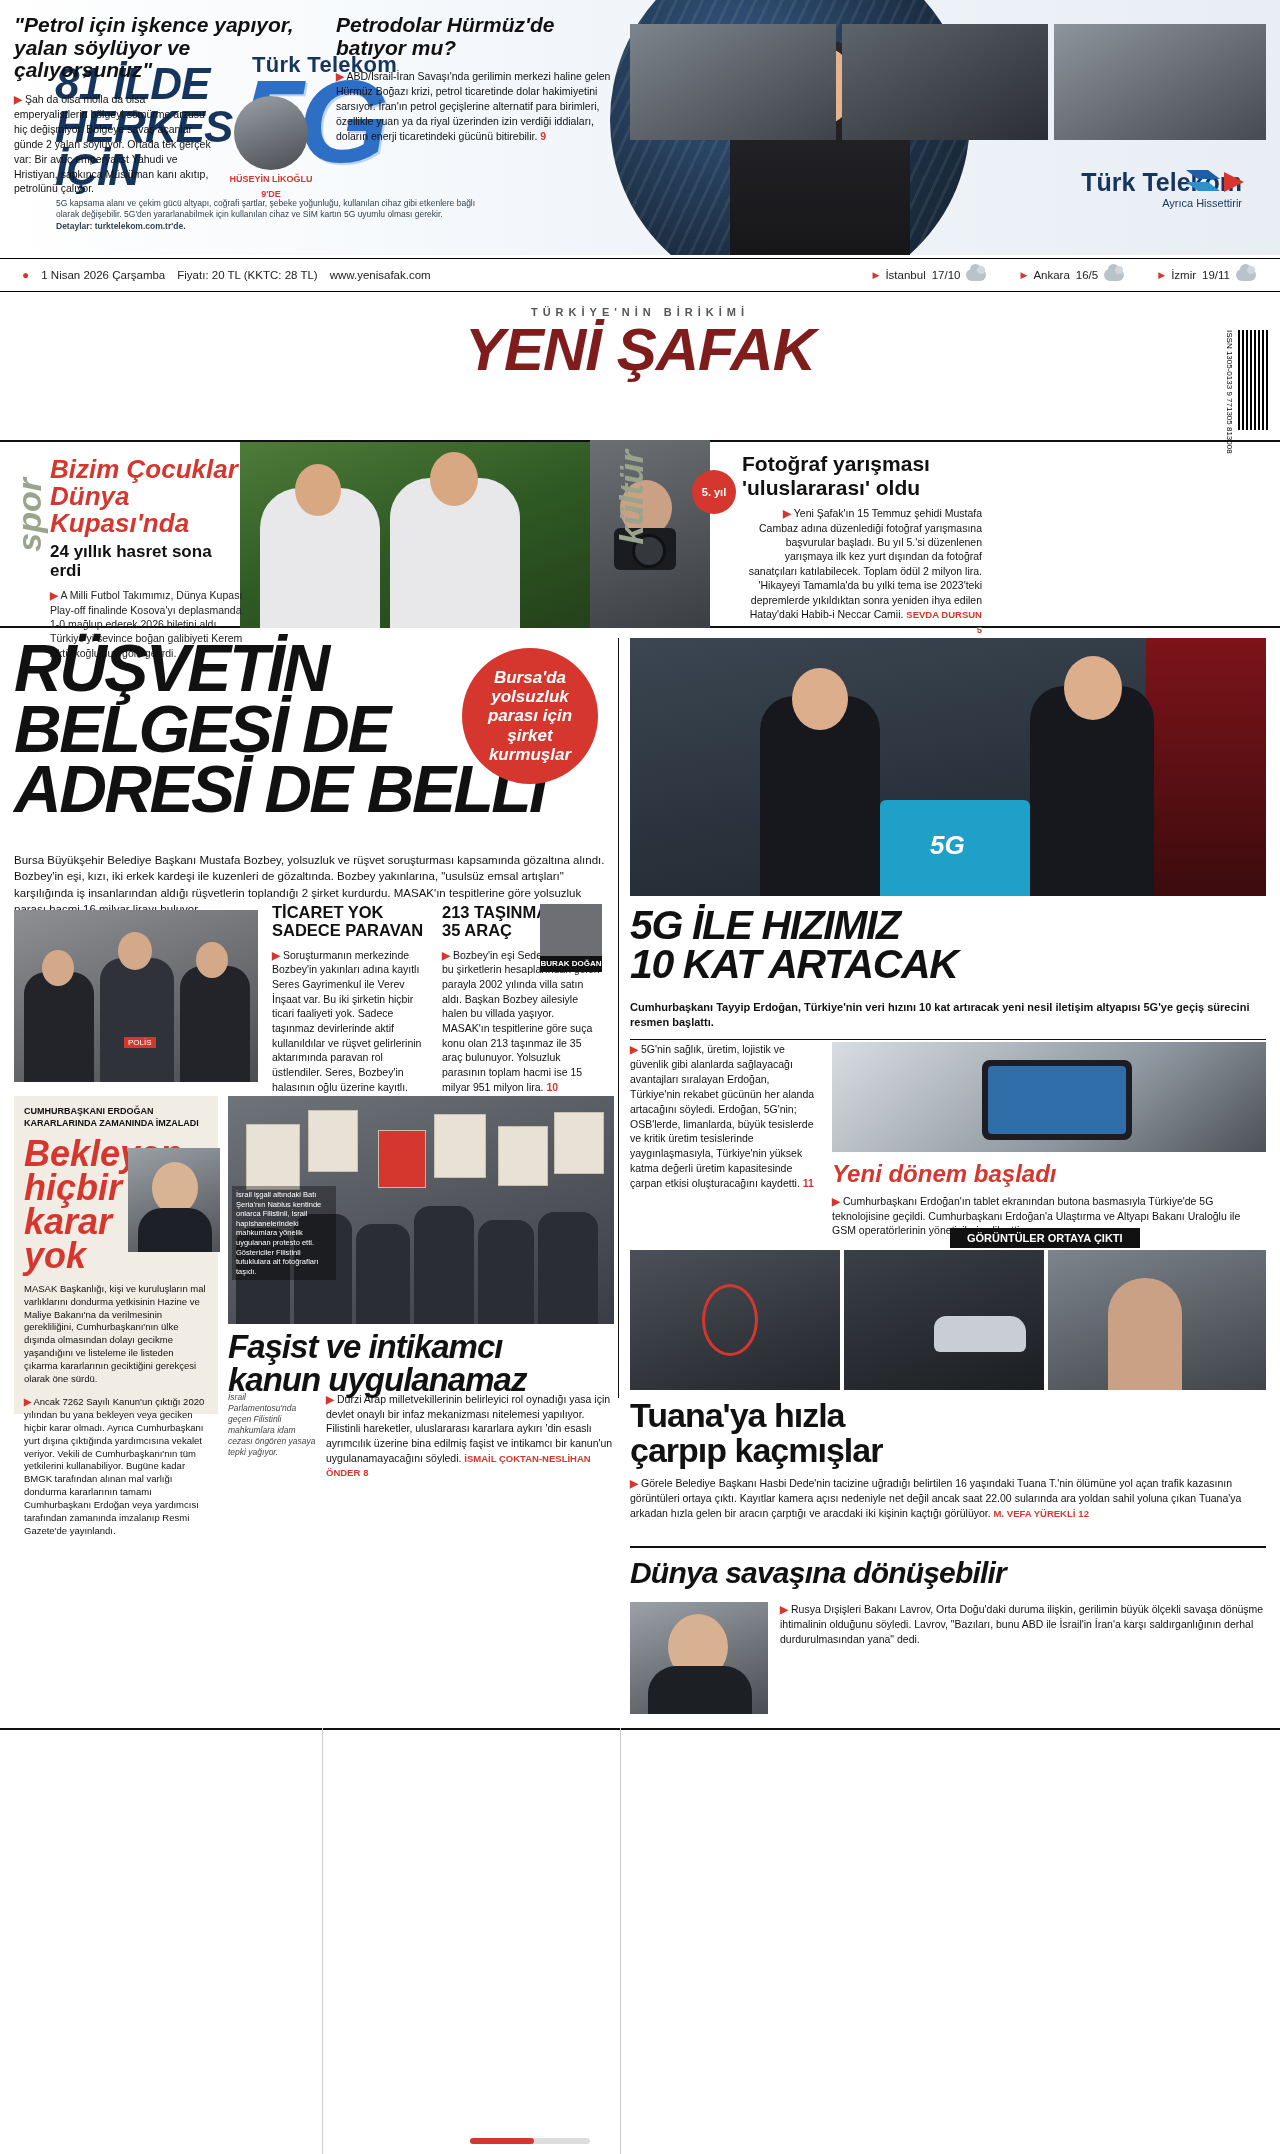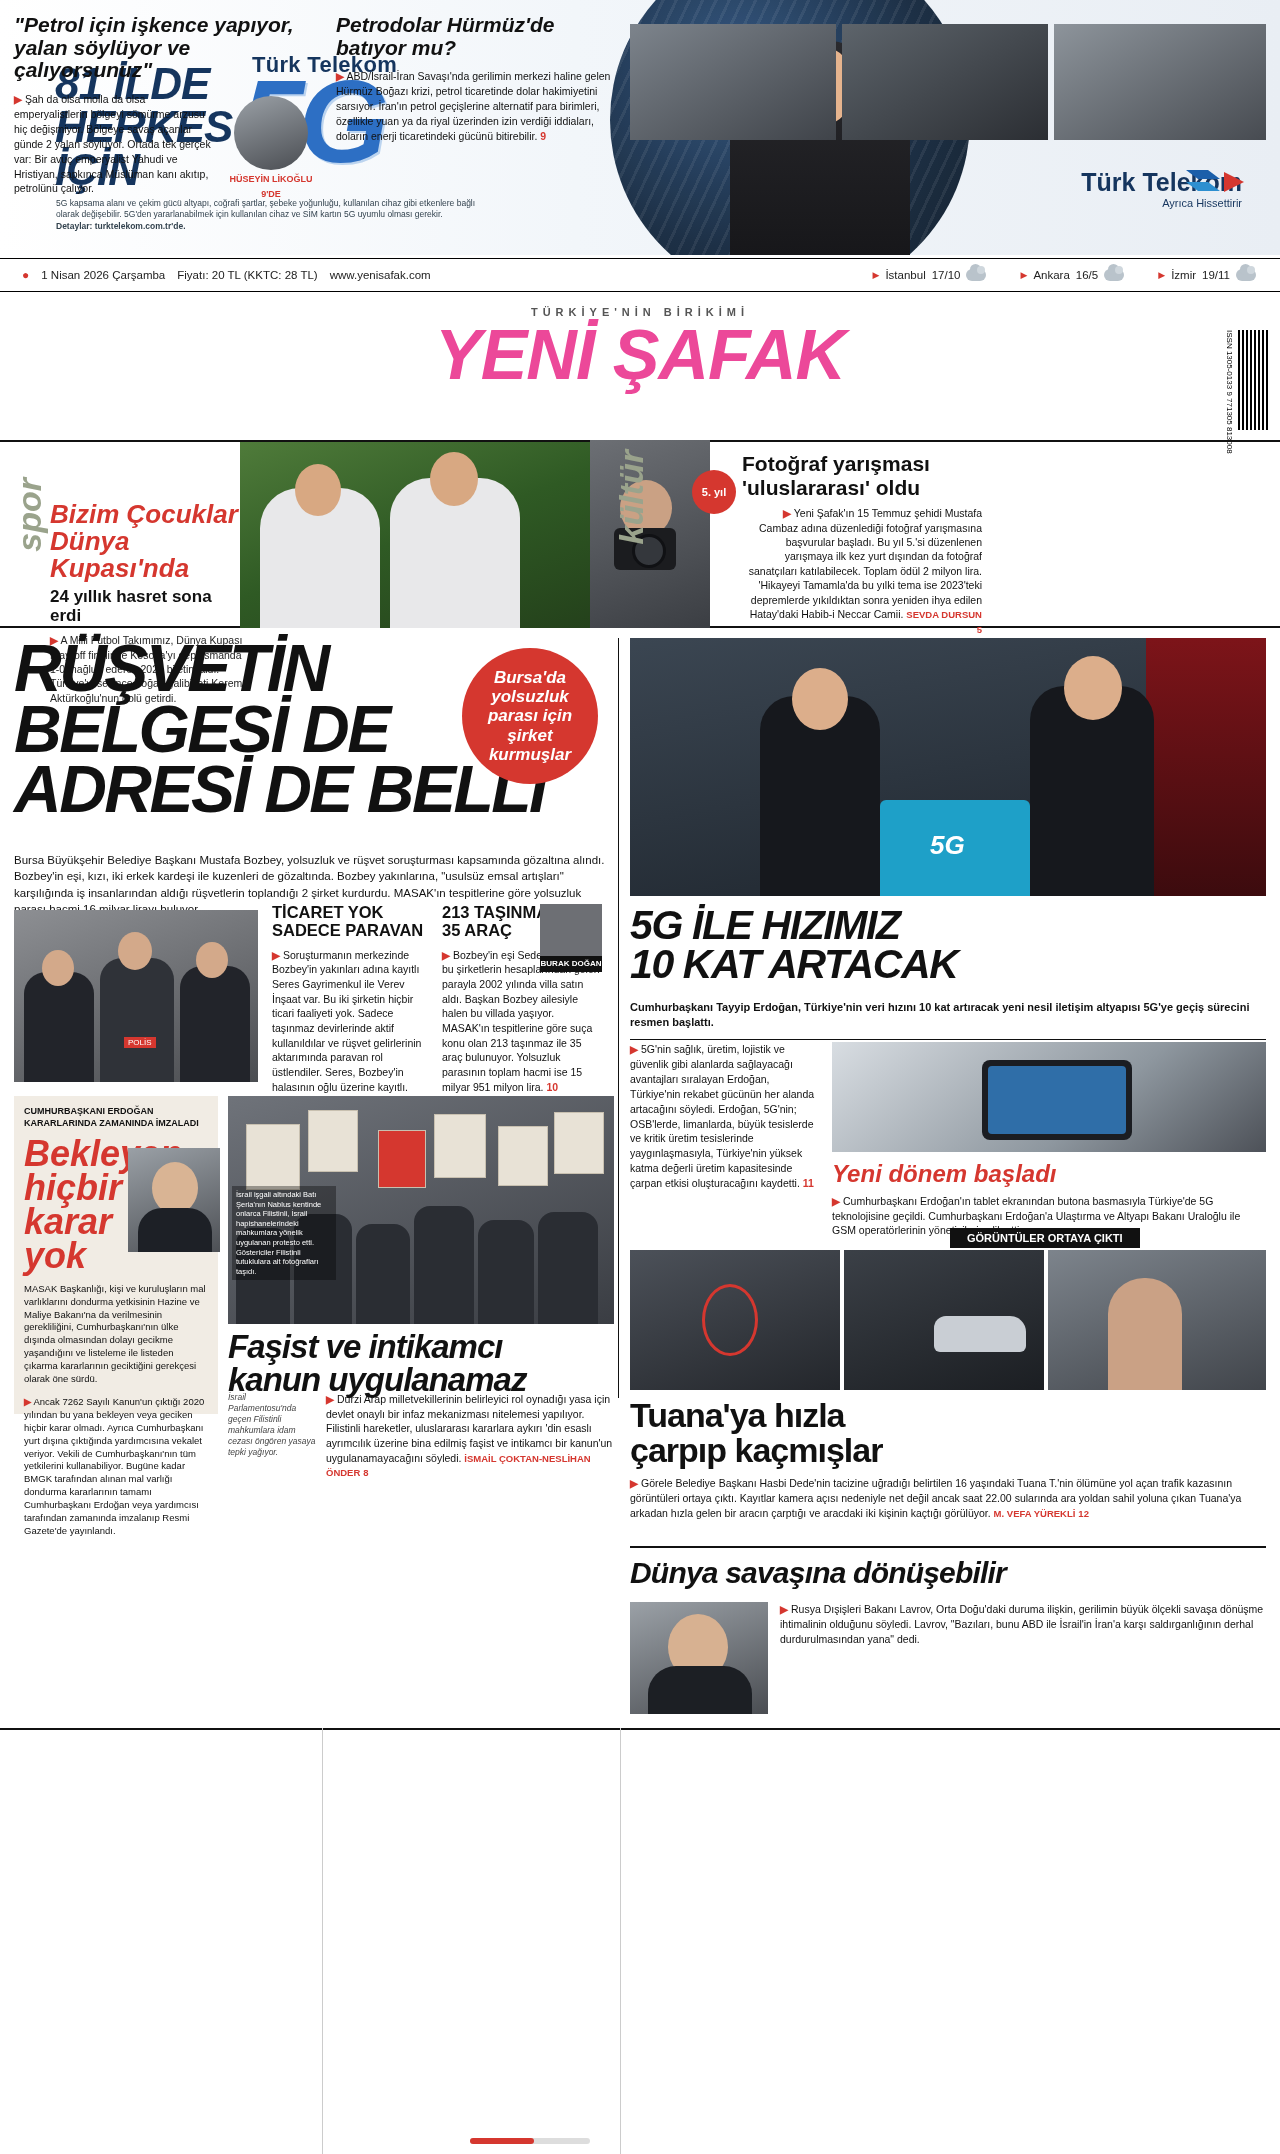--- a/index.html
+++ b/index.html
@@ -89,21 +89,21 @@
 
   
   .masthead {
     position:absolute; left:0; top:292px; width:1280px; height:148px;
     text-align:center;
   }
   .masthead .kicker{
     font-size:11px; letter-spacing:5px; color:#555; margin-top:14px; font-weight:bold;
   }
   .masthead .logo{
-    font-size:70px; font-weight:bold; font-style:italic; color:#ec4899;
+    font-size:60px; font-weight:bold; font-style:italic; color:#7f1d1d;
     letter-spacing:-1px; line-height:1; margin-top:2px;
   }
   .barcode{
     position:absolute; right:12px; top:330px; width:30px; height:100px;
     background:repeating-linear-gradient(90deg,#000 0 2px,#fff 2px 4px);
   }
   .barcode-txt{
     position:absolute; right:46px; top:330px; font-size:8px;
     writing-mode:vertical-rl; color:#000;
   }
@@ -122,21 +122,21 @@
   .strip .photo .p2{ left:150px; width:130px; height:150px;}
   .strip .photo .h1,.strip .photo .h2{position:absolute;border-radius:50%;background:#d8a882;}
   .strip .photo .h1{left:55px;bottom:112px;width:46px;height:52px;}
   .strip .photo .h2{left:190px;bottom:122px;width:48px;height:54px;}
   .vlabel{
     position:absolute; writing-mode:vertical-rl; transform:rotate(180deg);
     font-size:34px; font-weight:bold; font-style:italic; color:#9aa38c;
   }
   .spor-label{ left:10px; top:478px; }
   .kultur-label{ left:612px; top:450px; color:#9aa38c; }
-  .spor-text{ position:absolute; left:50px; top:456px; width:196px;margin-top:45px;}
+  .spor-text{ position:absolute; left:50px; top:456px; width:196px;}
   .spor-text .t1{ font-size:26px; font-weight:bold; font-style:italic; color:#d5372f; line-height:1.04; }
   .spor-text .t2{ font-size:17px; font-weight:bold; color:#111; margin-top:6px; line-height:1.1;}
   .spor-text .body{ font-size:10.5px; line-height:1.36; margin-top:8px; color:#222;}
   .spor-text .body .ar{color:#d5372f;font-weight:bold;}
   .kultur-photo{
     position:absolute; left:590px; top:440px; width:120px; height:188px;
     background:linear-gradient(160deg,#6c6f74 0%,#3b3e43 100%);
   }
   .kultur-photo .cam{
     position:absolute; left:24px; top:88px; width:62px; height:42px; background:#1b1c1f; border-radius:6px;

